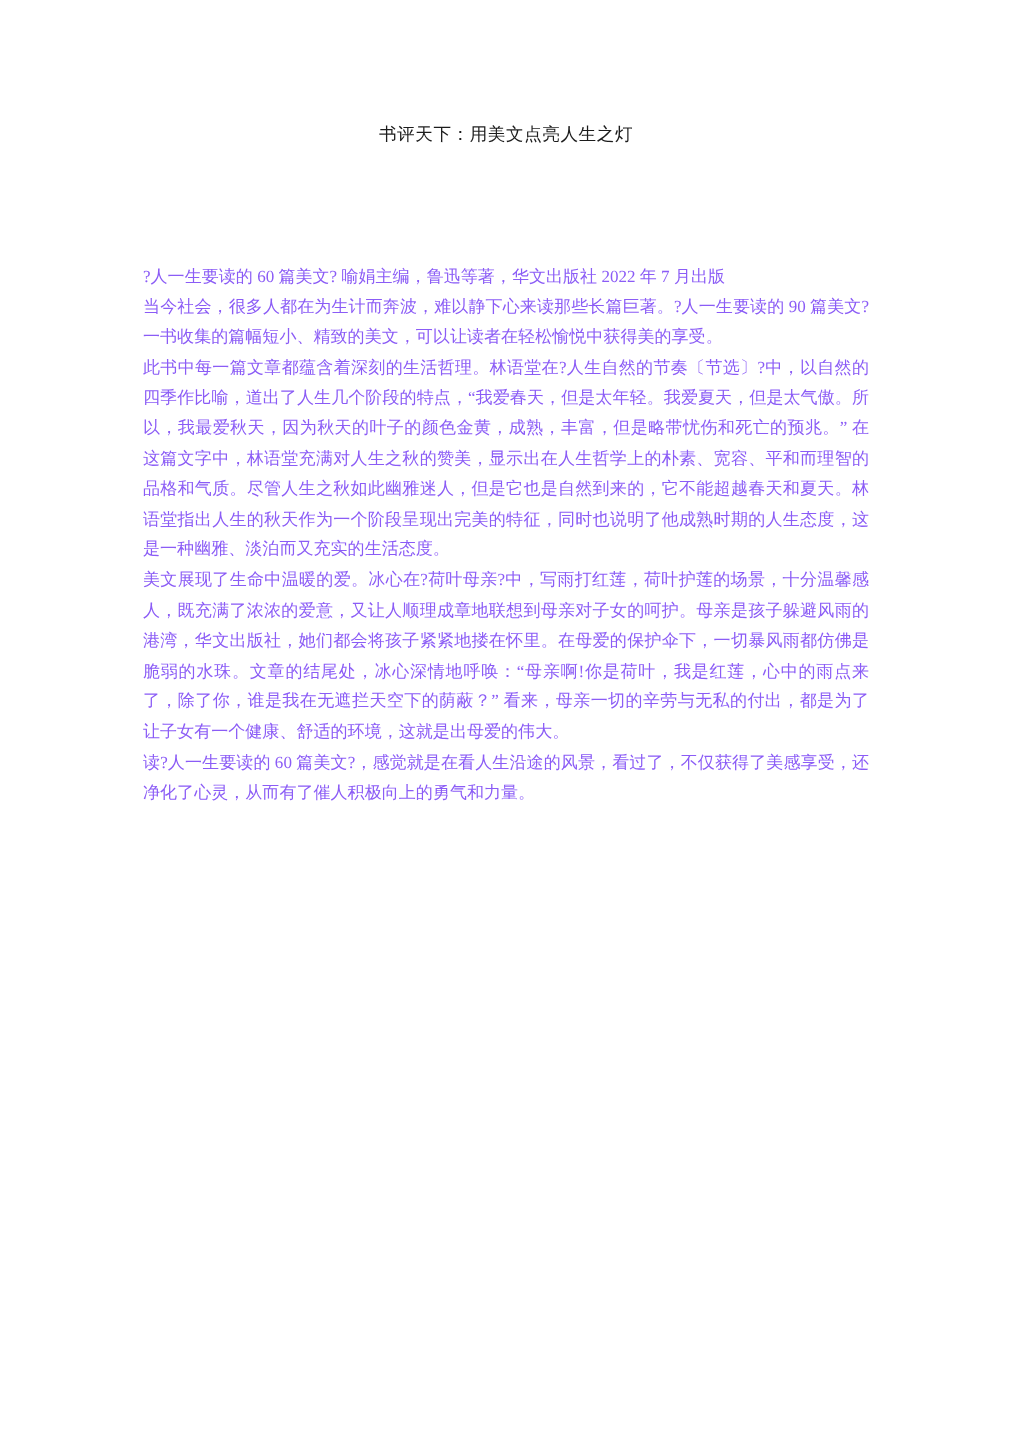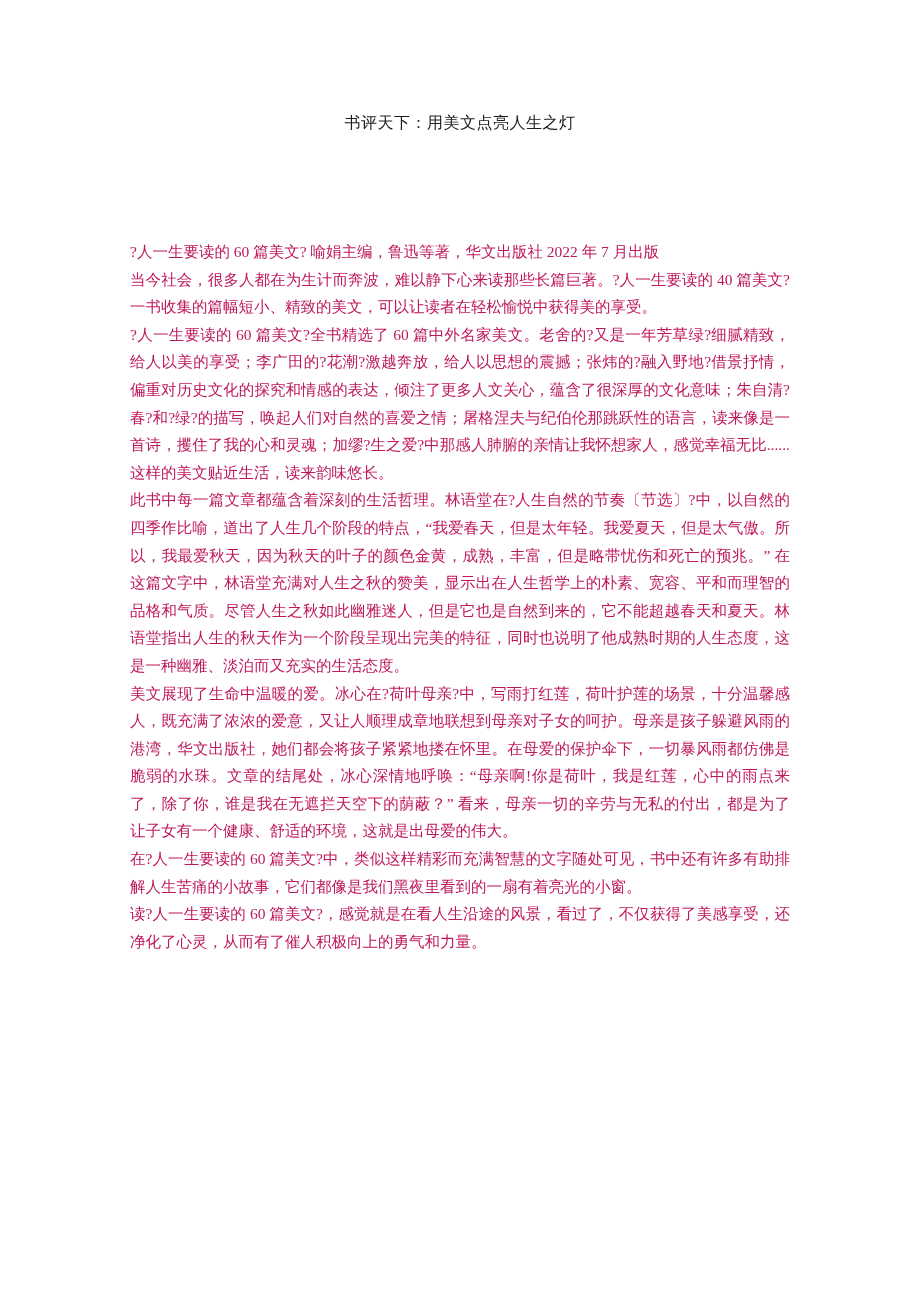--- a/index.html
+++ b/index.html
@@ -30,31 +30,29 @@
     text-align: center;
     color: #1c1c1c;
     letter-spacing: 0.5px;
   }
   .doc-body p {
     margin: 0;
     font-size: 15.5px;
     line-height: 27.6px;
     text-align: justify;
     word-break: break-all;
-    color: #be185d;
+    color: #8b5cf6;
   }
 </style>
 </head>
 <body>
 
 <div class="page">
   <h1 class="doc-title">书评天下：用美文点亮人生之灯</h1>
 
   <div class="doc-body">
     <p>?人一生要读的 60 篇美文? 喻娟主编，鲁迅等著，华文出版社 2022 年 7 月出版</p>
-    <p>当今社会，很多人都在为生计而奔波，难以静下心来读那些长篇巨著。?人一生要读的 40 篇美文?一书收集的篇幅短小、精致的美文，可以让读者在轻松愉悦中获得美的享受。</p>
-    <p>?人一生要读的 60 篇美文?全书精选了 60 篇中外名家美文。老舍的?又是一年芳草绿?细腻精致，给人以美的享受；李广田的?花潮?激越奔放，给人以思想的震撼；张炜的?融入野地?借景抒情，偏重对历史文化的探究和情感的表达，倾注了更多人文关心，蕴含了很深厚的文化意味；朱自清?春?和?绿?的描写，唤起人们对自然的喜爱之情；屠格涅夫与纪伯伦那跳跃性的语言，读来像是一首诗，攫住了我的心和灵魂；加缪?生之爱?中那感人肺腑的亲情让我怀想家人，感觉幸福无比......这样的美文贴近生活，读来韵味悠长。</p>
+    <p>当今社会，很多人都在为生计而奔波，难以静下心来读那些长篇巨著。?人一生要读的 90 篇美文?一书收集的篇幅短小、精致的美文，可以让读者在轻松愉悦中获得美的享受。</p>
     <p>此书中每一篇文章都蕴含着深刻的生活哲理。林语堂在?人生自然的节奏〔节选〕?中，以自然的四季作比喻，道出了人生几个阶段的特点，“我爱春天，但是太年轻。我爱夏天，但是太气傲。所以，我最爱秋天，因为秋天的叶子的颜色金黄，成熟，丰富，但是略带忧伤和死亡的预兆。” 在这篇文字中，林语堂充满对人生之秋的赞美，显示出在人生哲学上的朴素、宽容、平和而理智的品格和气质。尽管人生之秋如此幽雅迷人，但是它也是自然到来的，它不能超越春天和夏天。林语堂指出人生的秋天作为一个阶段呈现出完美的特征，同时也说明了他成熟时期的人生态度，这是一种幽雅、淡泊而又充实的生活态度。</p>
     <p>美文展现了生命中温暖的爱。冰心在?荷叶母亲?中，写雨打红莲，荷叶护莲的场景，十分温馨感人，既充满了浓浓的爱意，又让人顺理成章地联想到母亲对子女的呵护。母亲是孩子躲避风雨的港湾，华文出版社，她们都会将孩子紧紧地搂在怀里。在母爱的保护伞下，一切暴风雨都仿佛是脆弱的水珠。文章的结尾处，冰心深情地呼唤：“母亲啊!你是荷叶，我是红莲，心中的雨点来了，除了你，谁是我在无遮拦天空下的荫蔽？” 看来，母亲一切的辛劳与无私的付出，都是为了让子女有一个健康、舒适的环境，这就是出母爱的伟大。</p>
-    <p>在?人一生要读的 60 篇美文?中，类似这样精彩而充满智慧的文字随处可见，书中还有许多有助排解人生苦痛的小故事，它们都像是我们黑夜里看到的一扇有着亮光的小窗。</p>
     <p>读?人一生要读的 60 篇美文?，感觉就是在看人生沿途的风景，看过了，不仅获得了美感享受，还净化了心灵，从而有了催人积极向上的勇气和力量。</p>
   </div>
 </div>
 
 </body></html>

